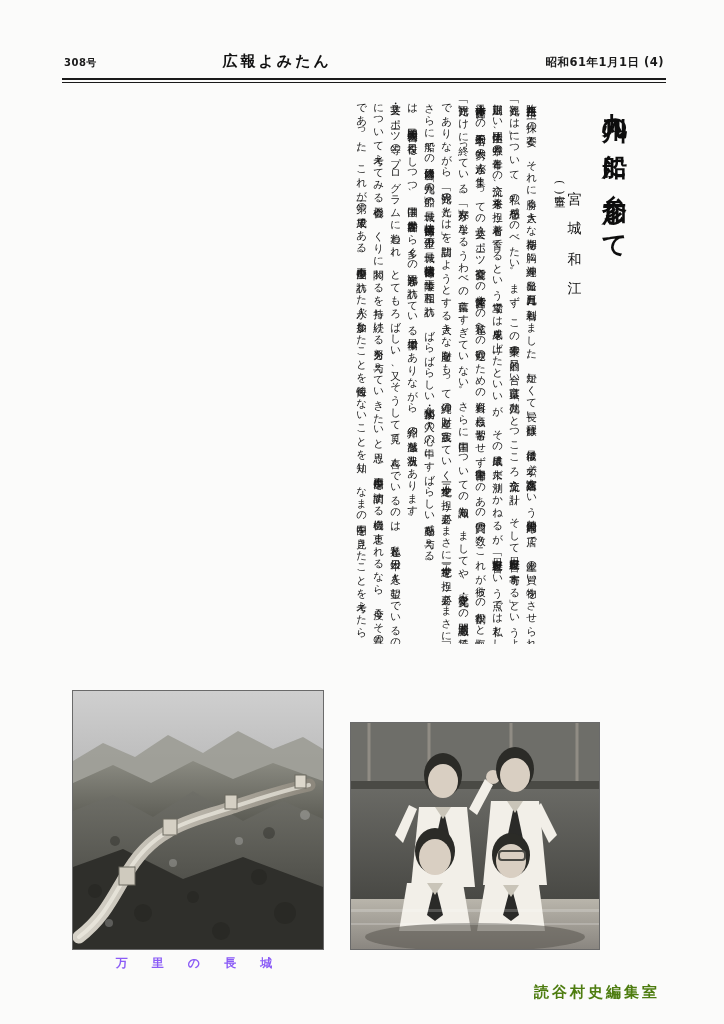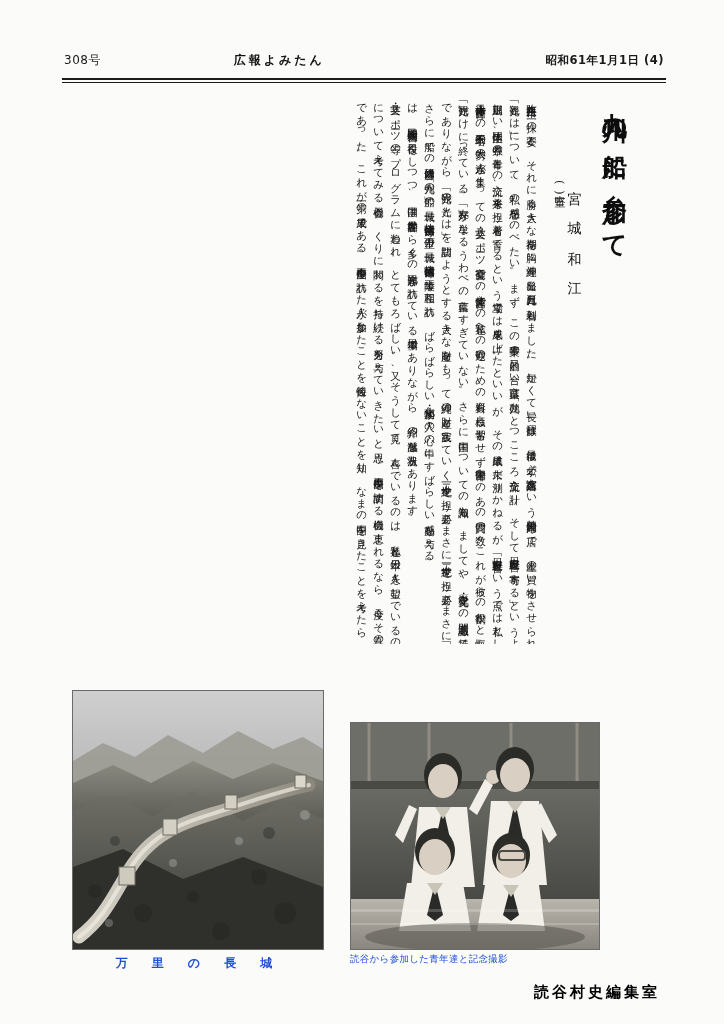--- a/index.html
+++ b/index.html
@@ -25,28 +25,28 @@
     top: 52px;
     left: 64px;
     width: 600px;
     height: 26px;
     display: flex;
     align-items: baseline;
     justify-content: space-between;
   }
   .issue-no {
     font-family: "DejaVu Sans", sans-serif;
-    font-size: 12px;
-    font-weight: normal;
+    font-size: 10px;
+    font-weight: bold;
     color: #1a1a1a;
     letter-spacing: 0.5px;
   }
   .paper-title {
     font-family: "DejaVu Serif", serif;
-    font-size: 12px;
+    font-size: 15px;
     font-weight: bold;
     letter-spacing: 3px;
     color: #111;
     margin-left: -40px;
   }
   .date-line {
     font-family: "DejaVu Sans", sans-serif;
     font-size: 11.5px;
     font-weight: bold;
     color: #1a1a1a;
@@ -155,21 +155,21 @@
   }
   #photo-group {
     left: 350px;
     top: 722px;
     width: 248px;
     height: 226px;
   }
   .caption {
     position: absolute;
     font-family: "DejaVu Serif", serif;
-    color: #1d4ed8;
+    color: #8b5cf6;
   }
   #caption-wall {
     left: 72px;
     top: 955px;
     width: 250px;
     text-align: center;
     font-size: 12px;
     font-weight: bold;
     letter-spacing: 6px;
   }
@@ -182,21 +182,21 @@
     letter-spacing: 0.3px;
   }
   .footer-org {
     position: absolute;
     right: 64px;
     bottom: 22px;
     font-family: "DejaVu Serif", serif;
     font-size: 15px;
     font-weight: bold;
     letter-spacing: 3px;
-    color: #000000;
+    color: #4d7c0f;
   }
 
   
   svg.art { display: block; width: 100%; height: 100%; }
 </style>
 </head>
 <body>
 
 <div class="page">
 
@@ -352,17 +352,16 @@
       <ellipse cx="124" cy="214" rx="110" ry="14" fill="#5d5a54" opacity="0.6"></ellipse>
       <g opacity="0.2" fill="#ffffff">
         <rect x="0" y="186" width="248" height="3"></rect>
         <rect x="0" y="200" width="248" height="2"></rect>
       </g>
     </svg>
   </div>
 
   <div class="caption" id="caption-wall">万　里　の　長　城</div>
   <div class="caption" id="caption-group">
-    <div>読谷から参加した青年達と記念撮影</div>
   </div>
 
   <div class="footer-org">読谷村史編集室</div>
 </div>
 
 </body></html>

